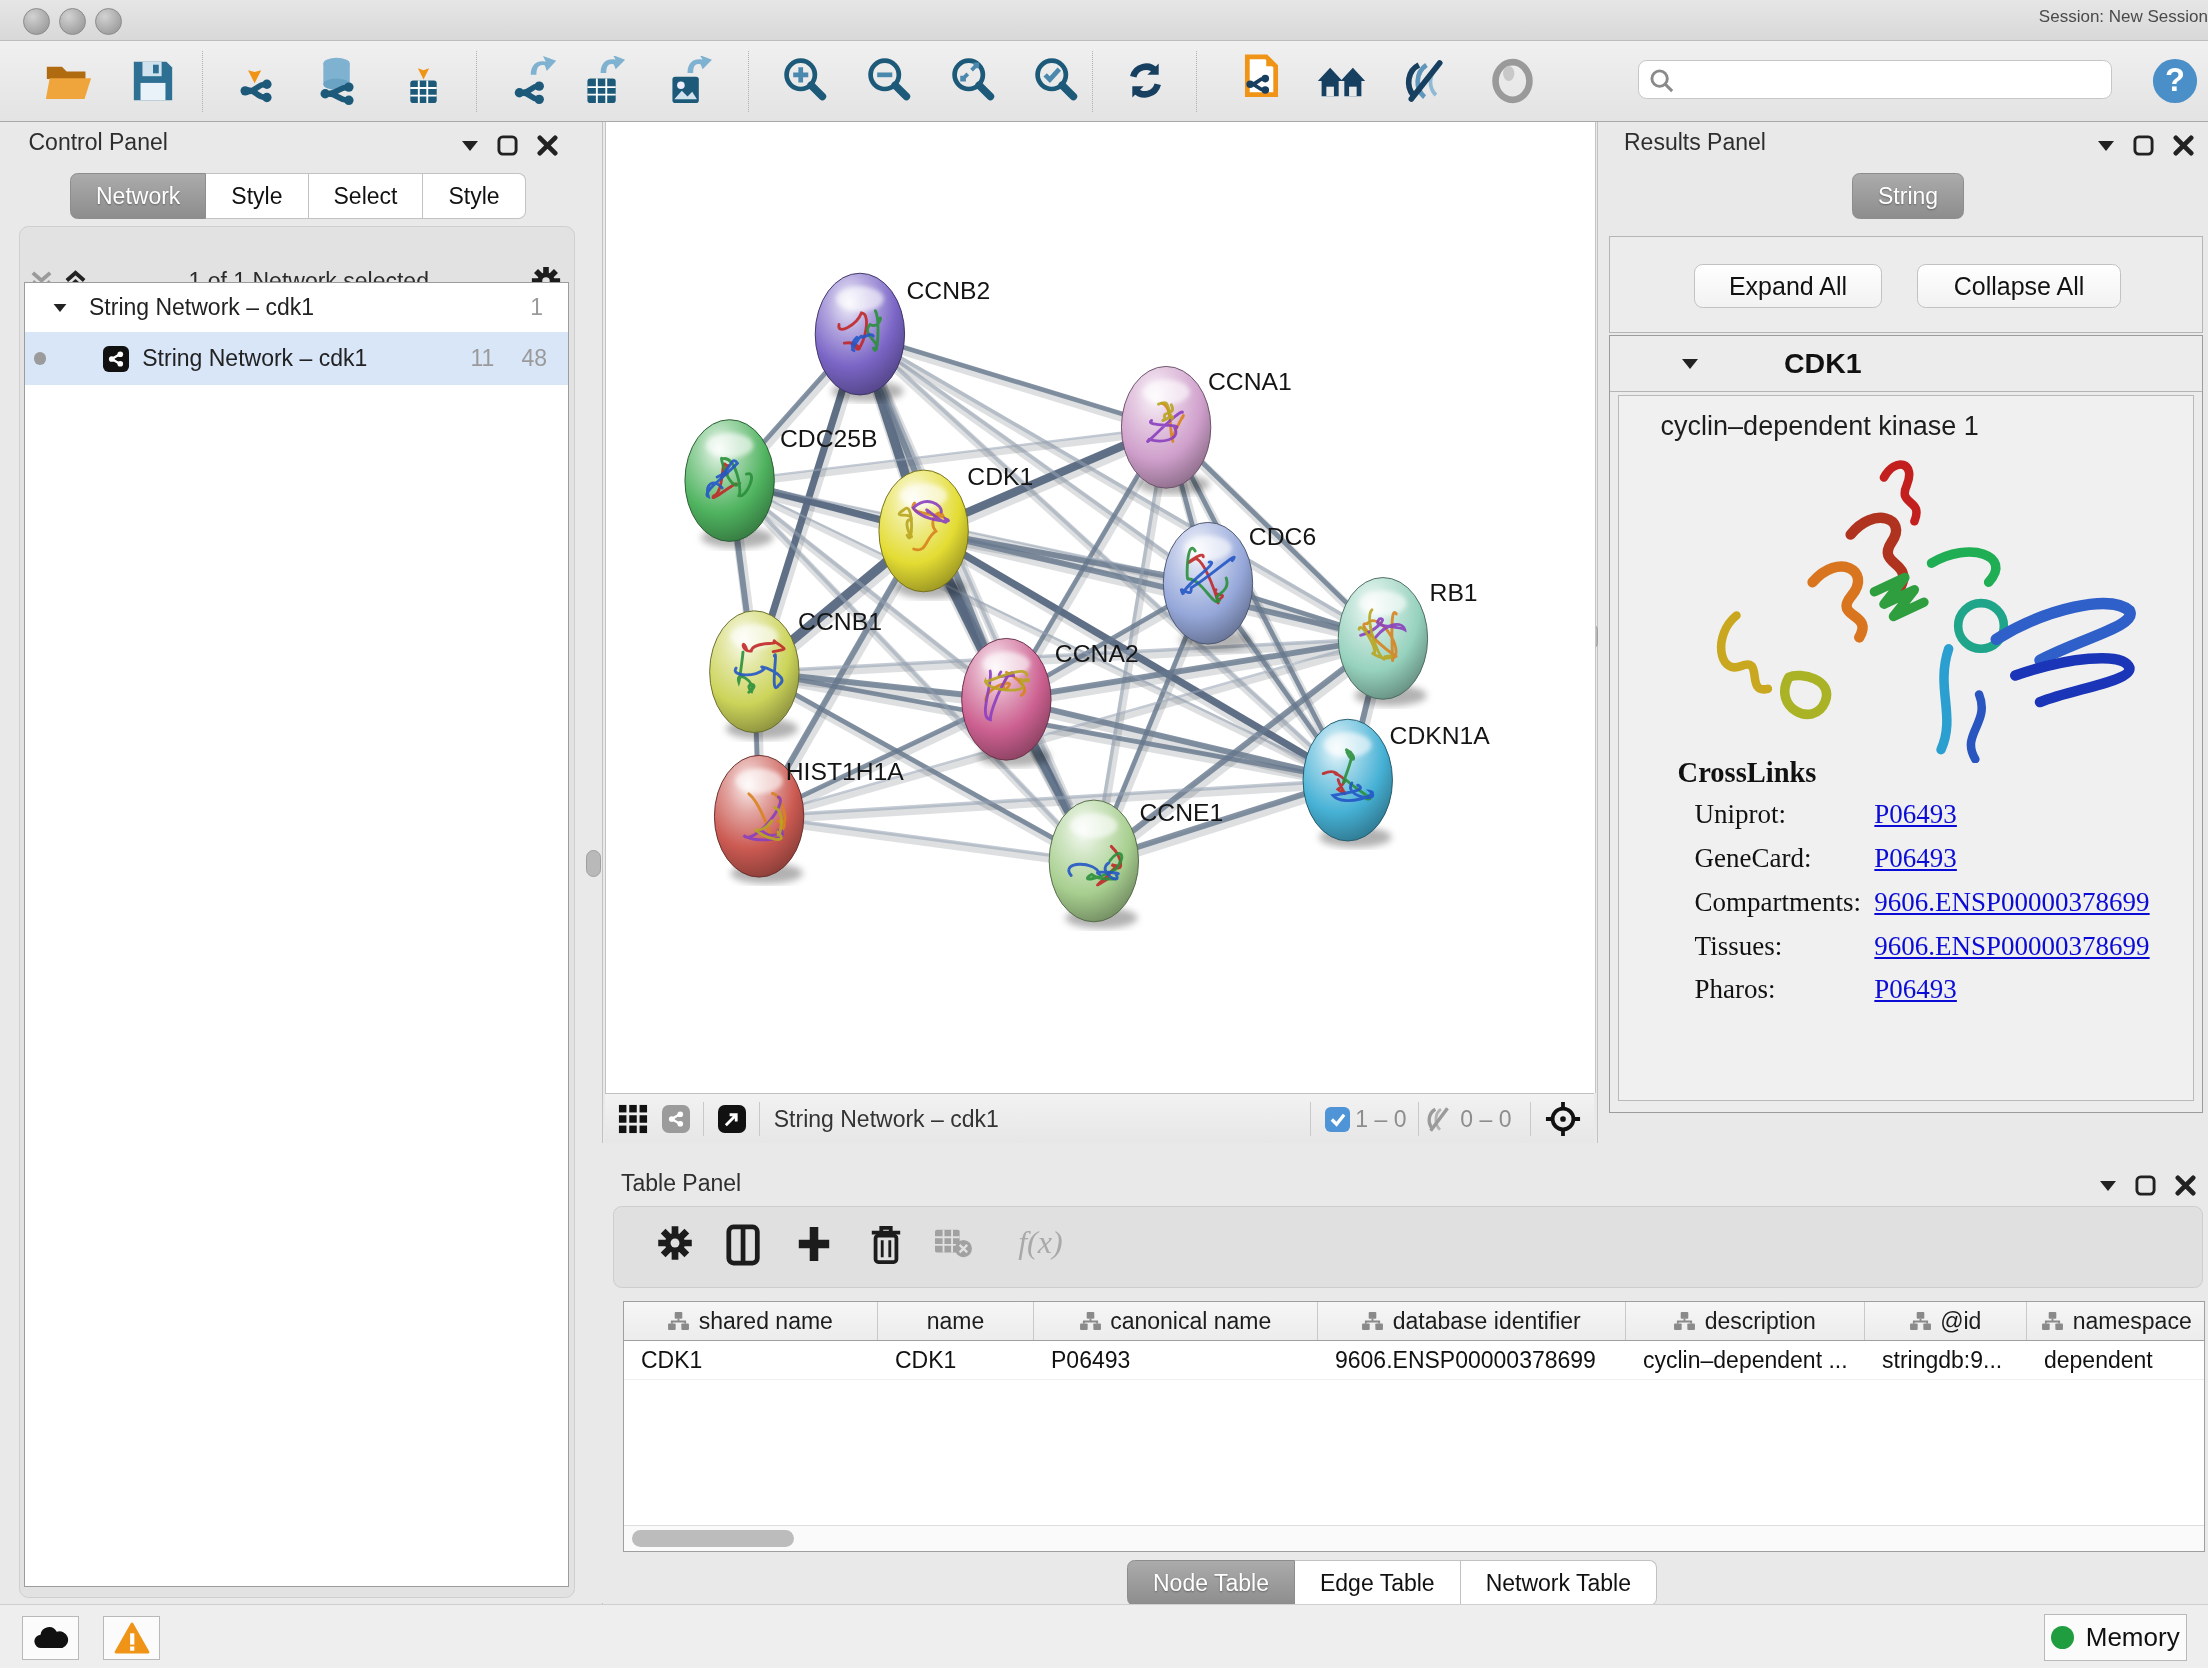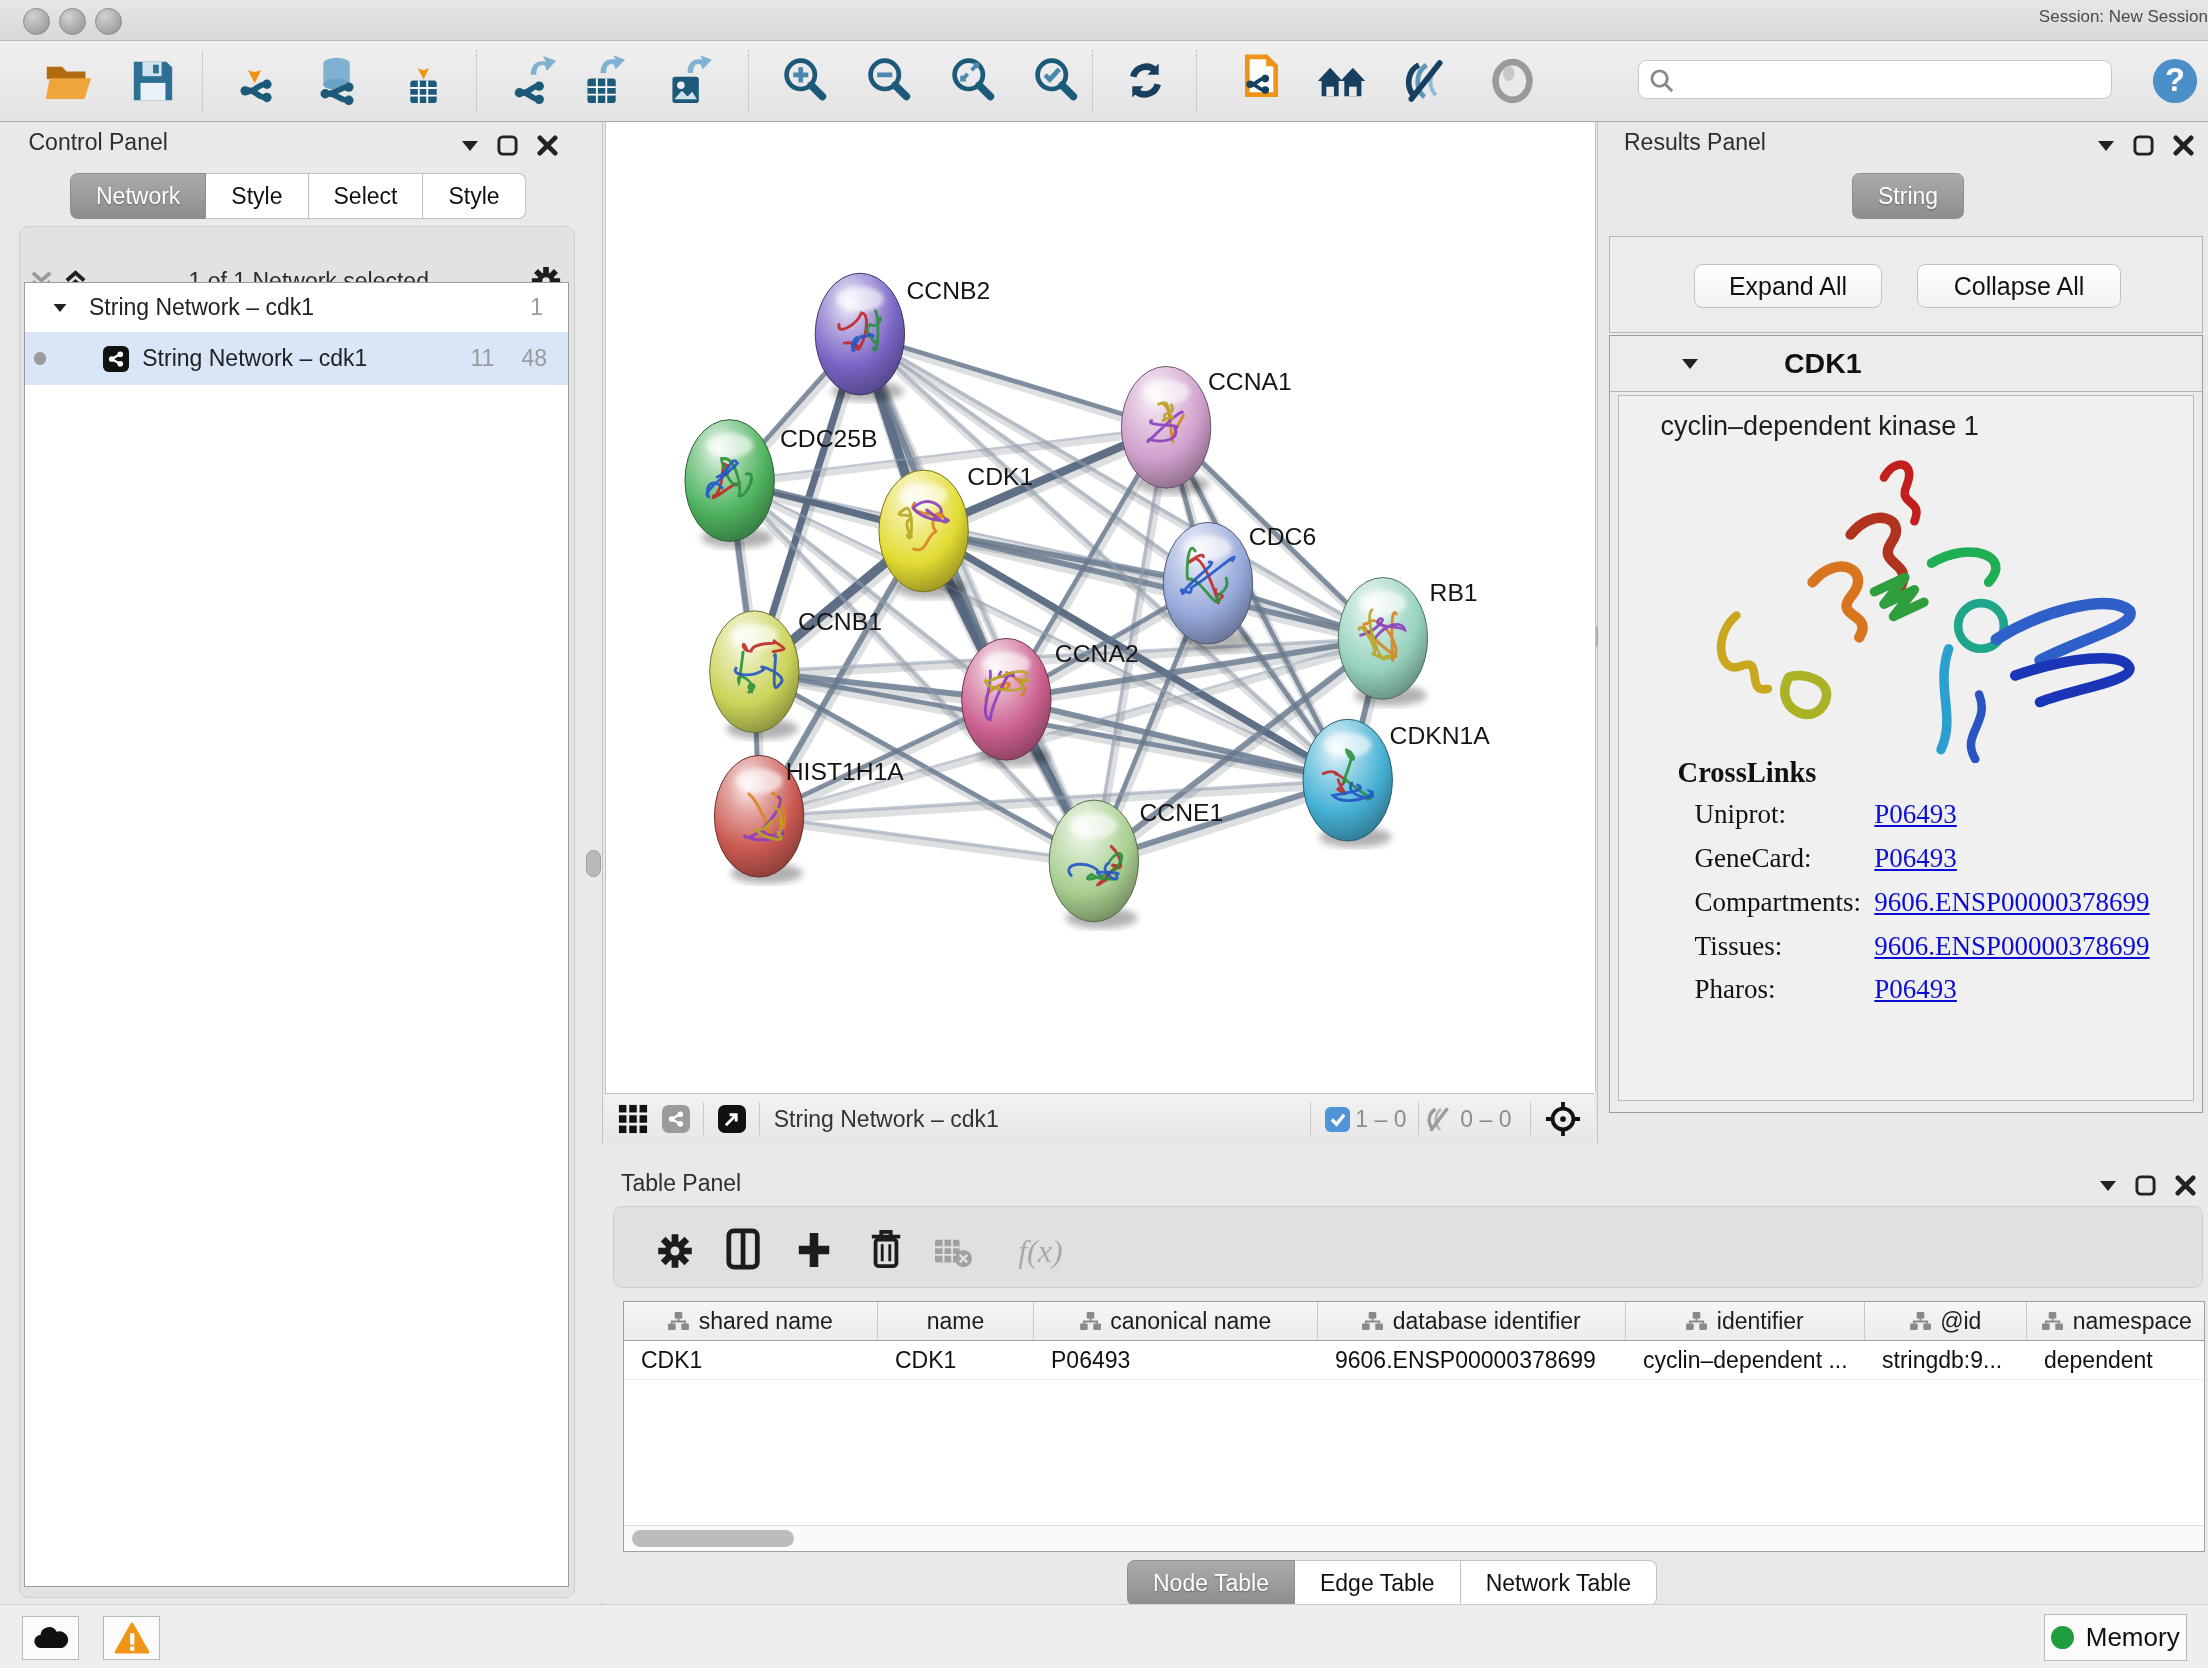--- a/index.html
+++ b/index.html
@@ -81,21 +81,21 @@
     font-family:"Liberation Serif",serif;font-weight:bold;font-size:28.5px;color:#111;}
   .xl-row{position:absolute;left:76px;width:476px;height:44px;
     font-family:"Liberation Serif",serif;font-size:27px;}
   .xl-label{display:inline-block;width:173px;color:#111;}
   .xl-link{color:#0b0bd6;text-decoration:underline;}
   
   #table-panel{position:absolute;left:602px;top:1143px;width:1606px;height:460px;background:#e9e9e9;}
   #tp-toolbar{position:absolute;left:11.4px;top:63px;width:1588px;height:80px;
     background:#e0e0e0;border:1px solid #cdcdcd;border-radius:8.6px;}
   .tp-icon{position:absolute;top:17px;width:46px;height:46px;display:flex;
-    align-items:flex-end;justify-content:center;}
+    align-items:flex-start;justify-content:center;}
   #fx-label{font-family:"Liberation Serif",serif;font-style:italic;font-size:32px;color:#a9a9a9;}
   #tbl{position:absolute;left:21px;top:158px;width:1580px;height:249px;background:#fff;
     border:1px solid #9f9f9f;overflow:hidden;}
   #tbl-head{display:flex;height:38px;background:linear-gradient(#f6f6f6,#ececec);
     border-bottom:1.9px solid #9f9f9f;}
   .th{display:flex;align-items:center;justify-content:center;gap:9.5px;font-size:23px;
     color:#1c1c1c;border-right:1px solid #c9c9c9;box-sizing:border-box;overflow:hidden;
     white-space:nowrap;flex:0 0 auto;}
   #tbl-row{display:flex;height:38px;border-bottom:1px solid #eee;}
   .td{font-size:23px;color:#111;padding-left:17px;display:flex;align-items:center;
@@ -855,21 +855,21 @@
           </div>
           <div class="th" style="width:239px">
             <svg width="21" height="19" viewBox="0 0 22 20">
               <g fill="#8a8a8a">
                 <rect x="7" y="0" width="8" height="7" rx="1"></rect>
                 <rect x="0" y="12" width="8" height="7" rx="1"></rect>
                 <rect x="14" y="12" width="8" height="7" rx="1"></rect>
               </g>
               <path d="M11 7 v3 M4 12 v-2 h14 v2" stroke="#8a8a8a" stroke-width="2" fill="none"></path>
             </svg>
-            <span>identifier</span>
+            <span>description</span>
           </div>
           <div class="th" style="width:162px">
             <svg width="21" height="19" viewBox="0 0 22 20">
               <g fill="#8a8a8a">
                 <rect x="7" y="0" width="8" height="7" rx="1"></rect>
                 <rect x="0" y="12" width="8" height="7" rx="1"></rect>
                 <rect x="14" y="12" width="8" height="7" rx="1"></rect>
               </g>
               <path d="M11 7 v3 M4 12 v-2 h14 v2" stroke="#8a8a8a" stroke-width="2" fill="none"></path>
             </svg>

